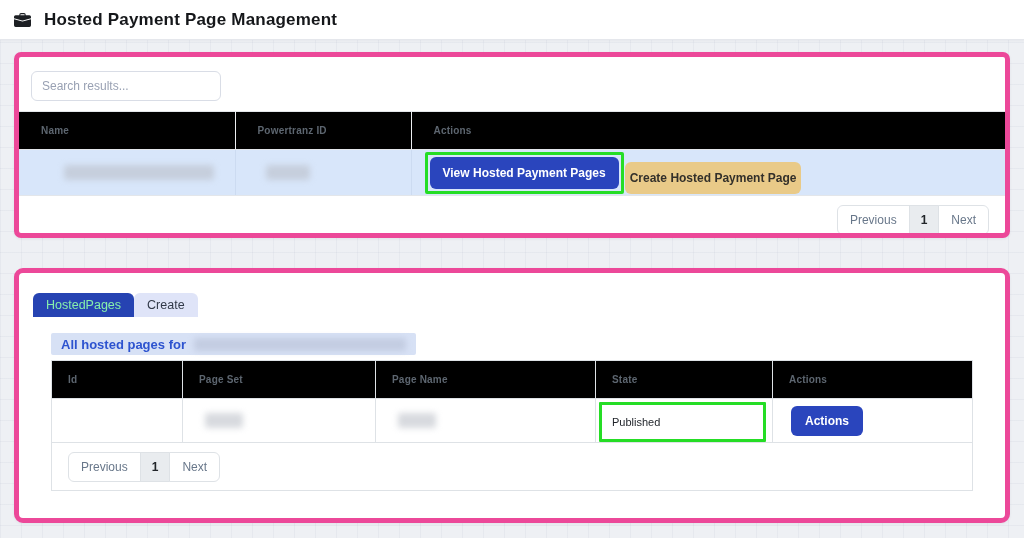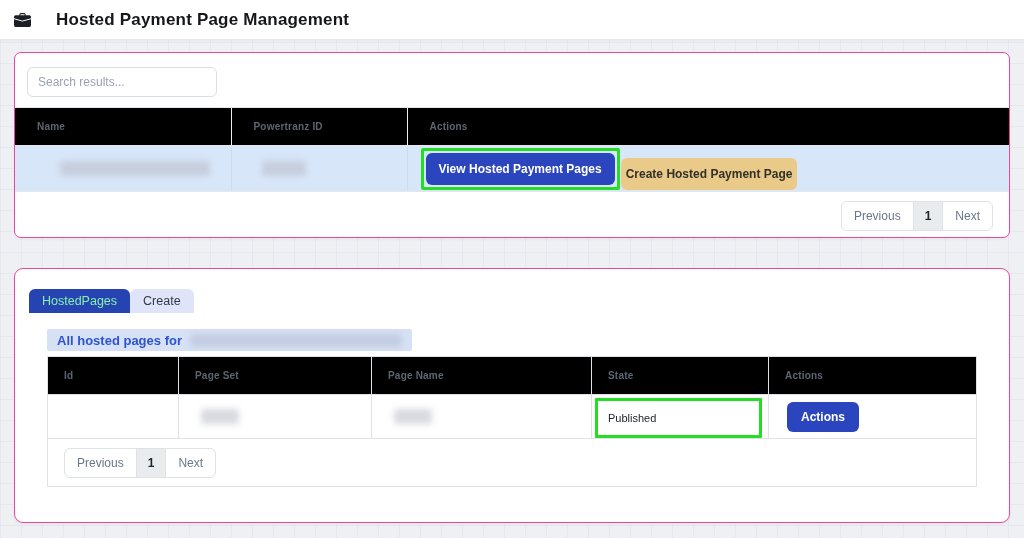--- a/index.html
+++ b/index.html
@@ -10,30 +10,30 @@
     background-image:
       repeating-linear-gradient(to right,  rgba(120,130,160,0.07) 0 1px, transparent 1px 21px),
       repeating-linear-gradient(to bottom, rgba(120,130,160,0.07) 0 1px, transparent 1px 21px);
     color:#212529;
     overflow:hidden;
   }
 
   
   .topbar {
     height:40px; background:#ffffff; border-bottom:1px solid #e5e7ec;
-    display:flex; align-items:center; padding-left:14px; gap:25px;
+    display:flex; align-items:center; padding-left:14px; gap:13px;
     box-shadow:0 1px 2px rgba(20,30,60,.04);
   }
   .topbar h1 { font-size:17px; font-weight:700; color:#15171a; letter-spacing:.2px; }
   .brief-icon { display:inline-flex; margin-top:1px; }
 
   .content { padding:0 14px; }
 
   .card {
-    background:#ffffff; border:1px solid #ec4899; border-radius:7px;
+    background:#ffffff; border:5px solid #ec4899; border-radius:7px;
     box-shadow:0 1px 3px rgba(25,35,70,.06);
   }
 
   
   .card1 { margin-top:12px; height:186px; overflow:hidden; }
   .search-input {
     margin:14px 0 0 12px; width:190px; height:30px;
     border:1px solid #d9dde6; border-radius:6px; padding:0 10px;
     font-size:12px; color:#3c4450; font-family:"Liberation Sans", sans-serif;
     outline:none; background:#fff;

